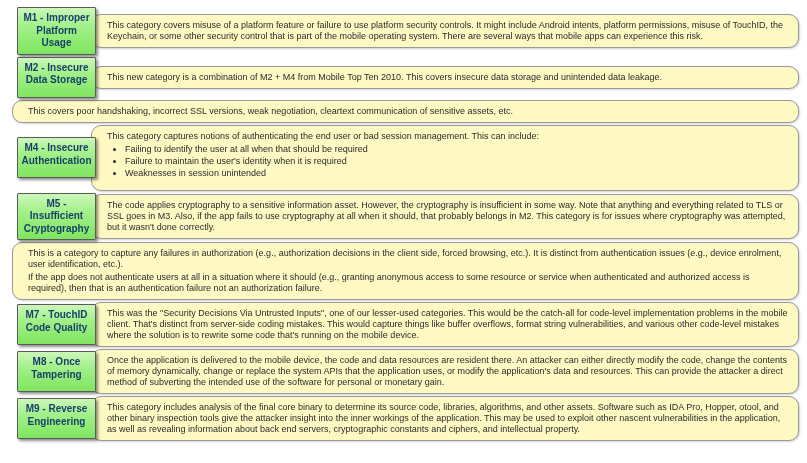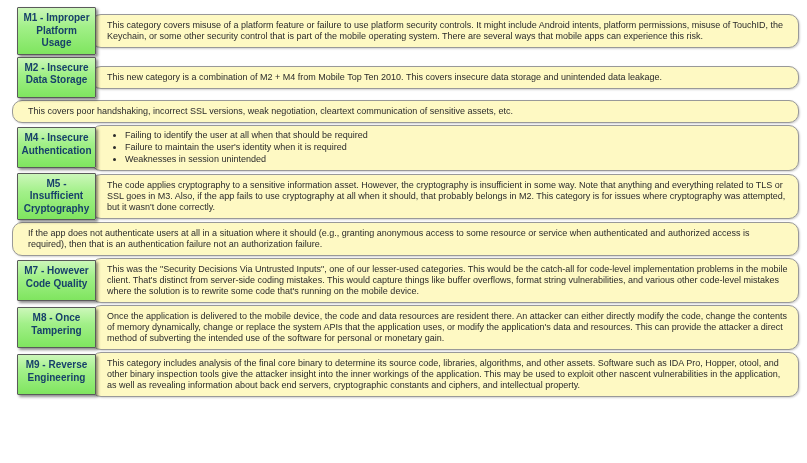--- a/index.html
+++ b/index.html
@@ -37,21 +37,21 @@
     margin-left: -5px;
     background: #fef9c3;
     border: 1px solid #999999;
     border-radius: 10px;
     box-shadow: 1px 1px 2px rgba(0,0,0,0.18);
     padding: 3px 10px 3px 15px;
     font-size: 9px; line-height: 11px; color: #2b2b2b;
     position: relative; z-index: 1;
   }
   .risk-desc p { margin: 2px 0; }
-  .risk-desc ul { margin: 1px 0 2px 6px; padding-left: 12px; }
+  .risk-desc ul { margin: 1px 0 8px 6px; padding-left: 12px; }
   .risk-desc li { margin: 0 0 1px 0; }
 </style>
 </head>
 <body>
 
 <div class="page">
   <div class="risk-list">
   <div class="risk-row">
     <div class="risk-label">M1 - Improper Platform Usage</div>
     <div class="risk-desc">
@@ -68,43 +68,45 @@
 
   <div class="risk-row">
     <div class="risk-desc">
           <p>This covers poor handshaking, incorrect SSL versions, weak negotiation, cleartext communication of sensitive assets, etc.</p>
         </div>
   </div>
 
   <div class="risk-row">
     <div class="risk-label">M4 - Insecure Authentication</div>
     <div class="risk-desc">
+          <p>This category captures notions of authenticating the end user or bad session management. This can include:</p>
           <ul>
             <li>Failing to identify the user at all when that should be required</li>
             <li>Failure to maintain the user's identity when it is required</li>
             <li>Weaknesses in session unintended</li>
           </ul>
         </div>
   </div>
 
   <div class="risk-row">
     <div class="risk-label">M5 - Insufficient Cryptography</div>
     <div class="risk-desc">
           <p>The code applies cryptography to a sensitive information asset. However, the cryptography is insufficient in some way. Note that anything and everything related to TLS or SSL goes in M3. Also, if the app fails to use cryptography at all when it should, that probably belongs in M2. This category is for issues where cryptography was attempted, but it wasn't done correctly.</p>
         </div>
   </div>
 
   <div class="risk-row">
     <div class="risk-desc">
+          <p>This is a category to capture any failures in authorization (e.g., authorization decisions in the client side, forced browsing, etc.). It is distinct from authentication issues (e.g., device enrolment, user identification, etc.).</p>
           <p>If the app does not authenticate users at all in a situation where it should (e.g., granting anonymous access to some resource or service when authenticated and authorized access is required), then that is an authentication failure not an authorization failure.</p>
         </div>
   </div>
 
   <div class="risk-row">
-    <div class="risk-label">M7 - However Code Quality</div>
+    <div class="risk-label">M7 - TouchID Code Quality</div>
     <div class="risk-desc">
           <p>This was the "Security Decisions Via Untrusted Inputs", one of our lesser-used categories. This would be the catch-all for code-level implementation problems in the mobile client. That's distinct from server-side coding mistakes. This would capture things like buffer overflows, format string vulnerabilities, and various other code-level mistakes where the solution is to rewrite some code that's running on the mobile device.</p>
         </div>
   </div>
 
   <div class="risk-row">
     <div class="risk-label">M8 - Once Tampering</div>
     <div class="risk-desc">
           <p>Once the application is delivered to the mobile device, the code and data resources are resident there. An attacker can either directly modify the code, change the contents of memory dynamically, change or replace the system APIs that the application uses, or modify the application's data and resources. This can provide the attacker a direct method of subverting the intended use of the software for personal or monetary gain.</p>
         </div>

